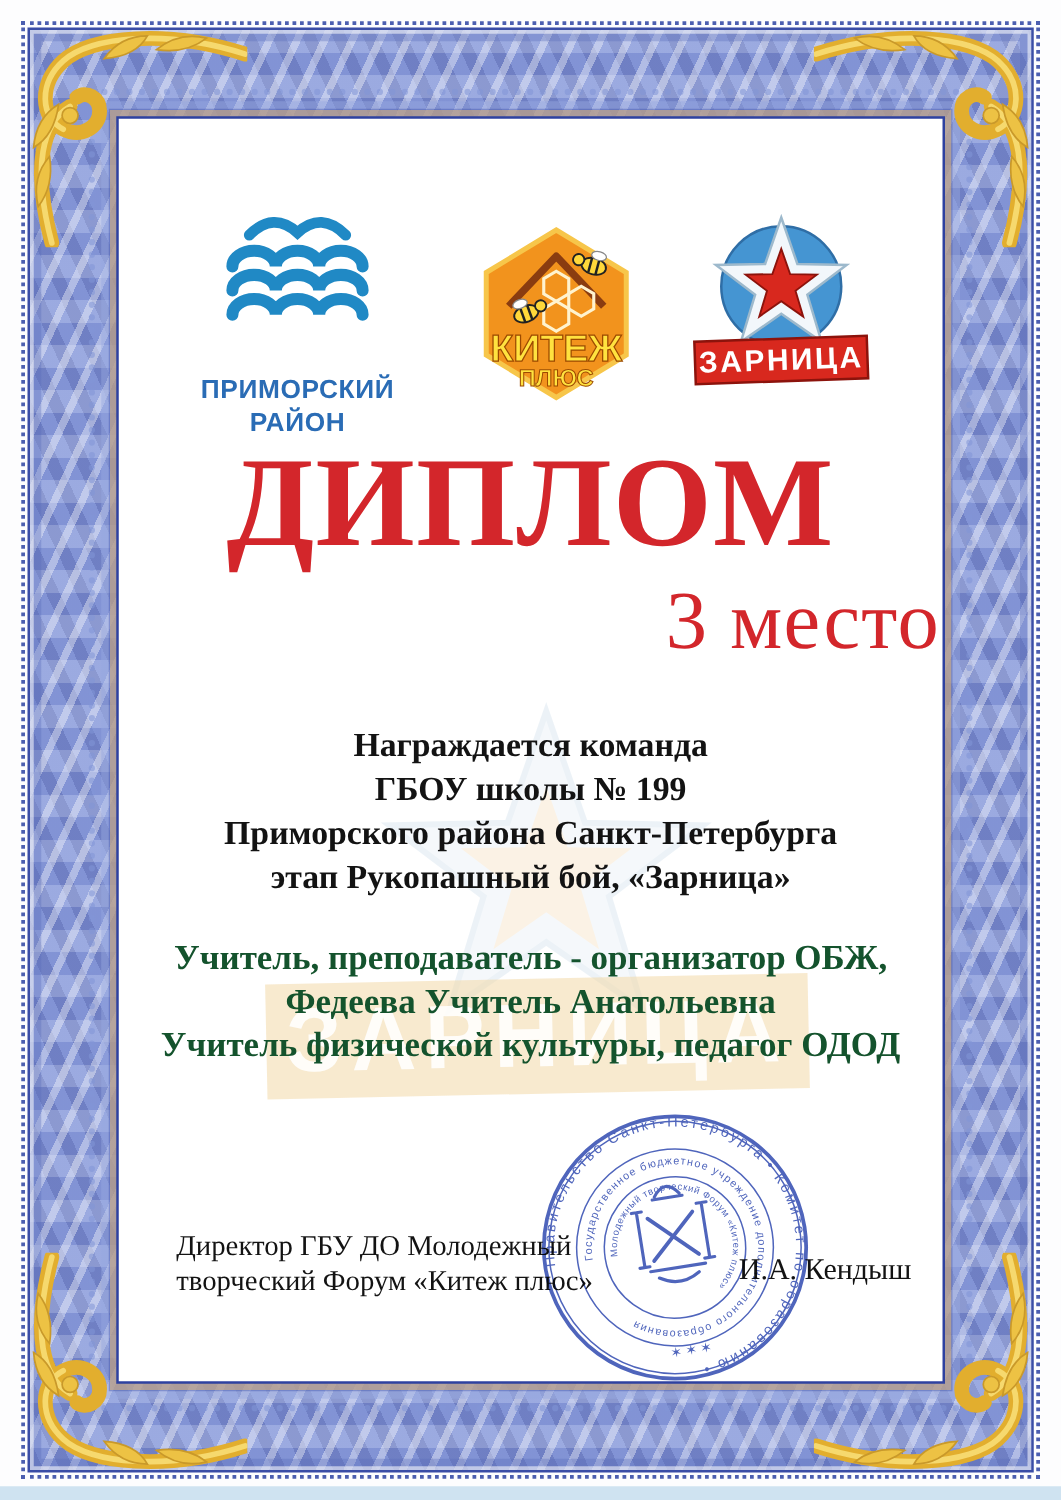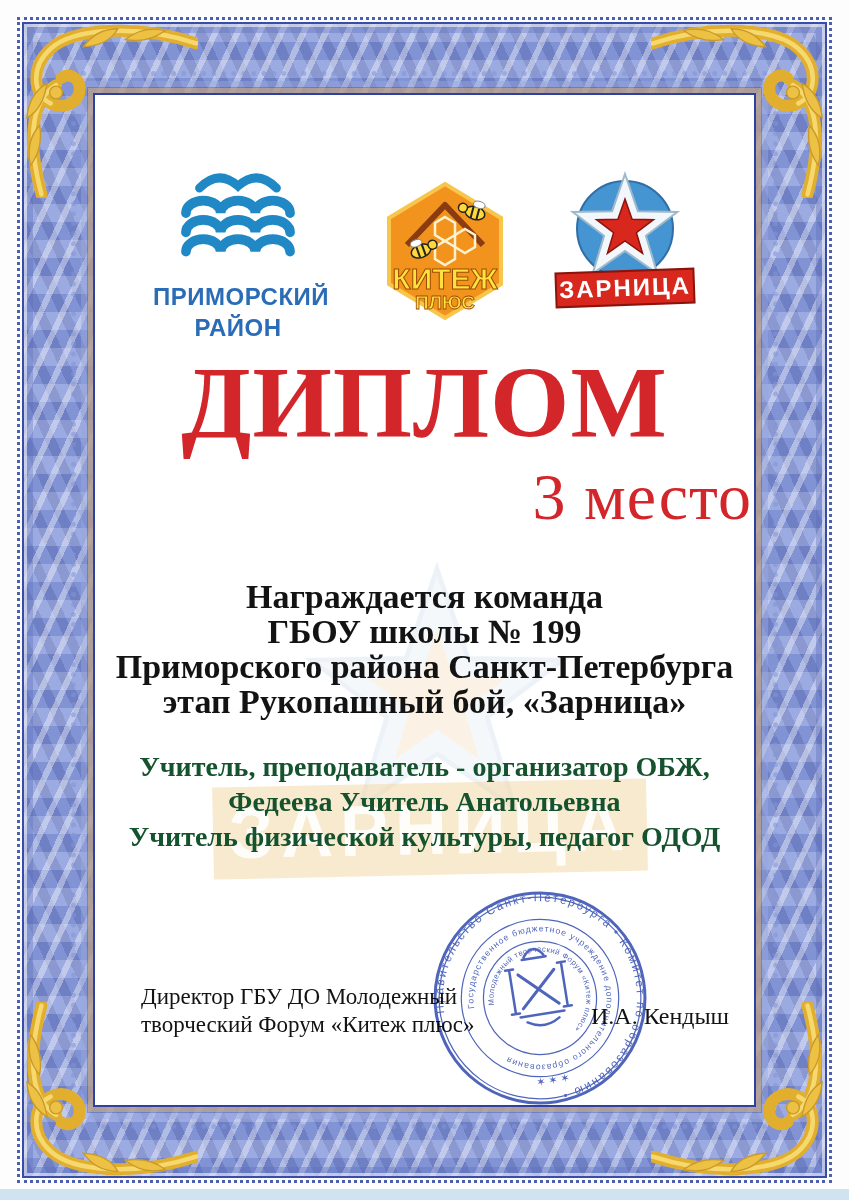--- a/index.html
+++ b/index.html
@@ -35,33 +35,33 @@
   .flourish-layer{position:absolute;inset:22px;z-index:3;pointer-events:none;}
   .flourish{position:absolute;width:182px;height:182px;}
   .flourish.tl{left:-6px;top:-6px;}
   .flourish.tr{right:-6px;top:-6px;transform:scaleX(-1);}
   .flourish.bl{left:-6px;bottom:-6px;transform:scaleY(-1);}
   .flourish.br{right:-6px;bottom:-6px;transform:scale(-1,-1);}
 
   
   .logo{position:absolute;text-align:center;z-index:1;}
   .logo-primorsky{left:56px;top:66px;width:170px;}
-  .logo-primorsky .logo-text{margin-top:6px;font-family:"Liberation Sans",sans-serif;font-weight:bold;font-size:24px;line-height:1.3;color:#2a6cb5;letter-spacing:.5px;}
+  .logo-primorsky .logo-text{margin-top:22px;font-family:"Liberation Sans",sans-serif;font-weight:bold;font-size:21px;line-height:1.3;color:#2a6cb5;letter-spacing:.5px;}
   .logo-kitezh{left:286px;top:84px;width:124px;}
   .logo-zarnitsa{left:450px;top:74px;width:156px;}
 
   
   .title{position:absolute;top:250px;left:0;width:100%;text-align:center;
     font-weight:bold;font-size:102px;line-height:1.1;color:#d3262b;letter-spacing:1px;z-index:1;}
   .subtitle{position:absolute;top:364px;left:0;width:100%;text-align:right;
     font-weight:normal;font-size:66px;line-height:1.1;color:#d3262b;letter-spacing:1px;z-index:1;}
 
   
   .award-block{position:absolute;top:482px;left:0;width:100%;text-align:center;
-    font-weight:bold;font-size:34px;line-height:35px;color:#131313;z-index:1;}
+    font-weight:bold;font-size:27px;line-height:35px;color:#131313;z-index:1;}
   .recipients-block{position:absolute;top:652px;left:0;width:100%;text-align:center;
     font-weight:bold;font-size:28px;line-height:35px;color:#14532d;z-index:1;}
 
   
   .wm-star{position:absolute;left:160px;top:424px;width:360px;height:360px;opacity:.14;z-index:0;}
   .wm-band{position:absolute;left:116px;top:686px;width:434px;height:92px;
     background:rgba(243,217,168,.55);transform:rotate(-1.2deg);
     display:flex;align-items:center;justify-content:center;z-index:0;overflow:hidden;}
   .wm-band span{font-family:"Liberation Sans",sans-serif;font-weight:bold;font-size:72px;
     letter-spacing:7px;color:rgba(255,255,255,.88);}

